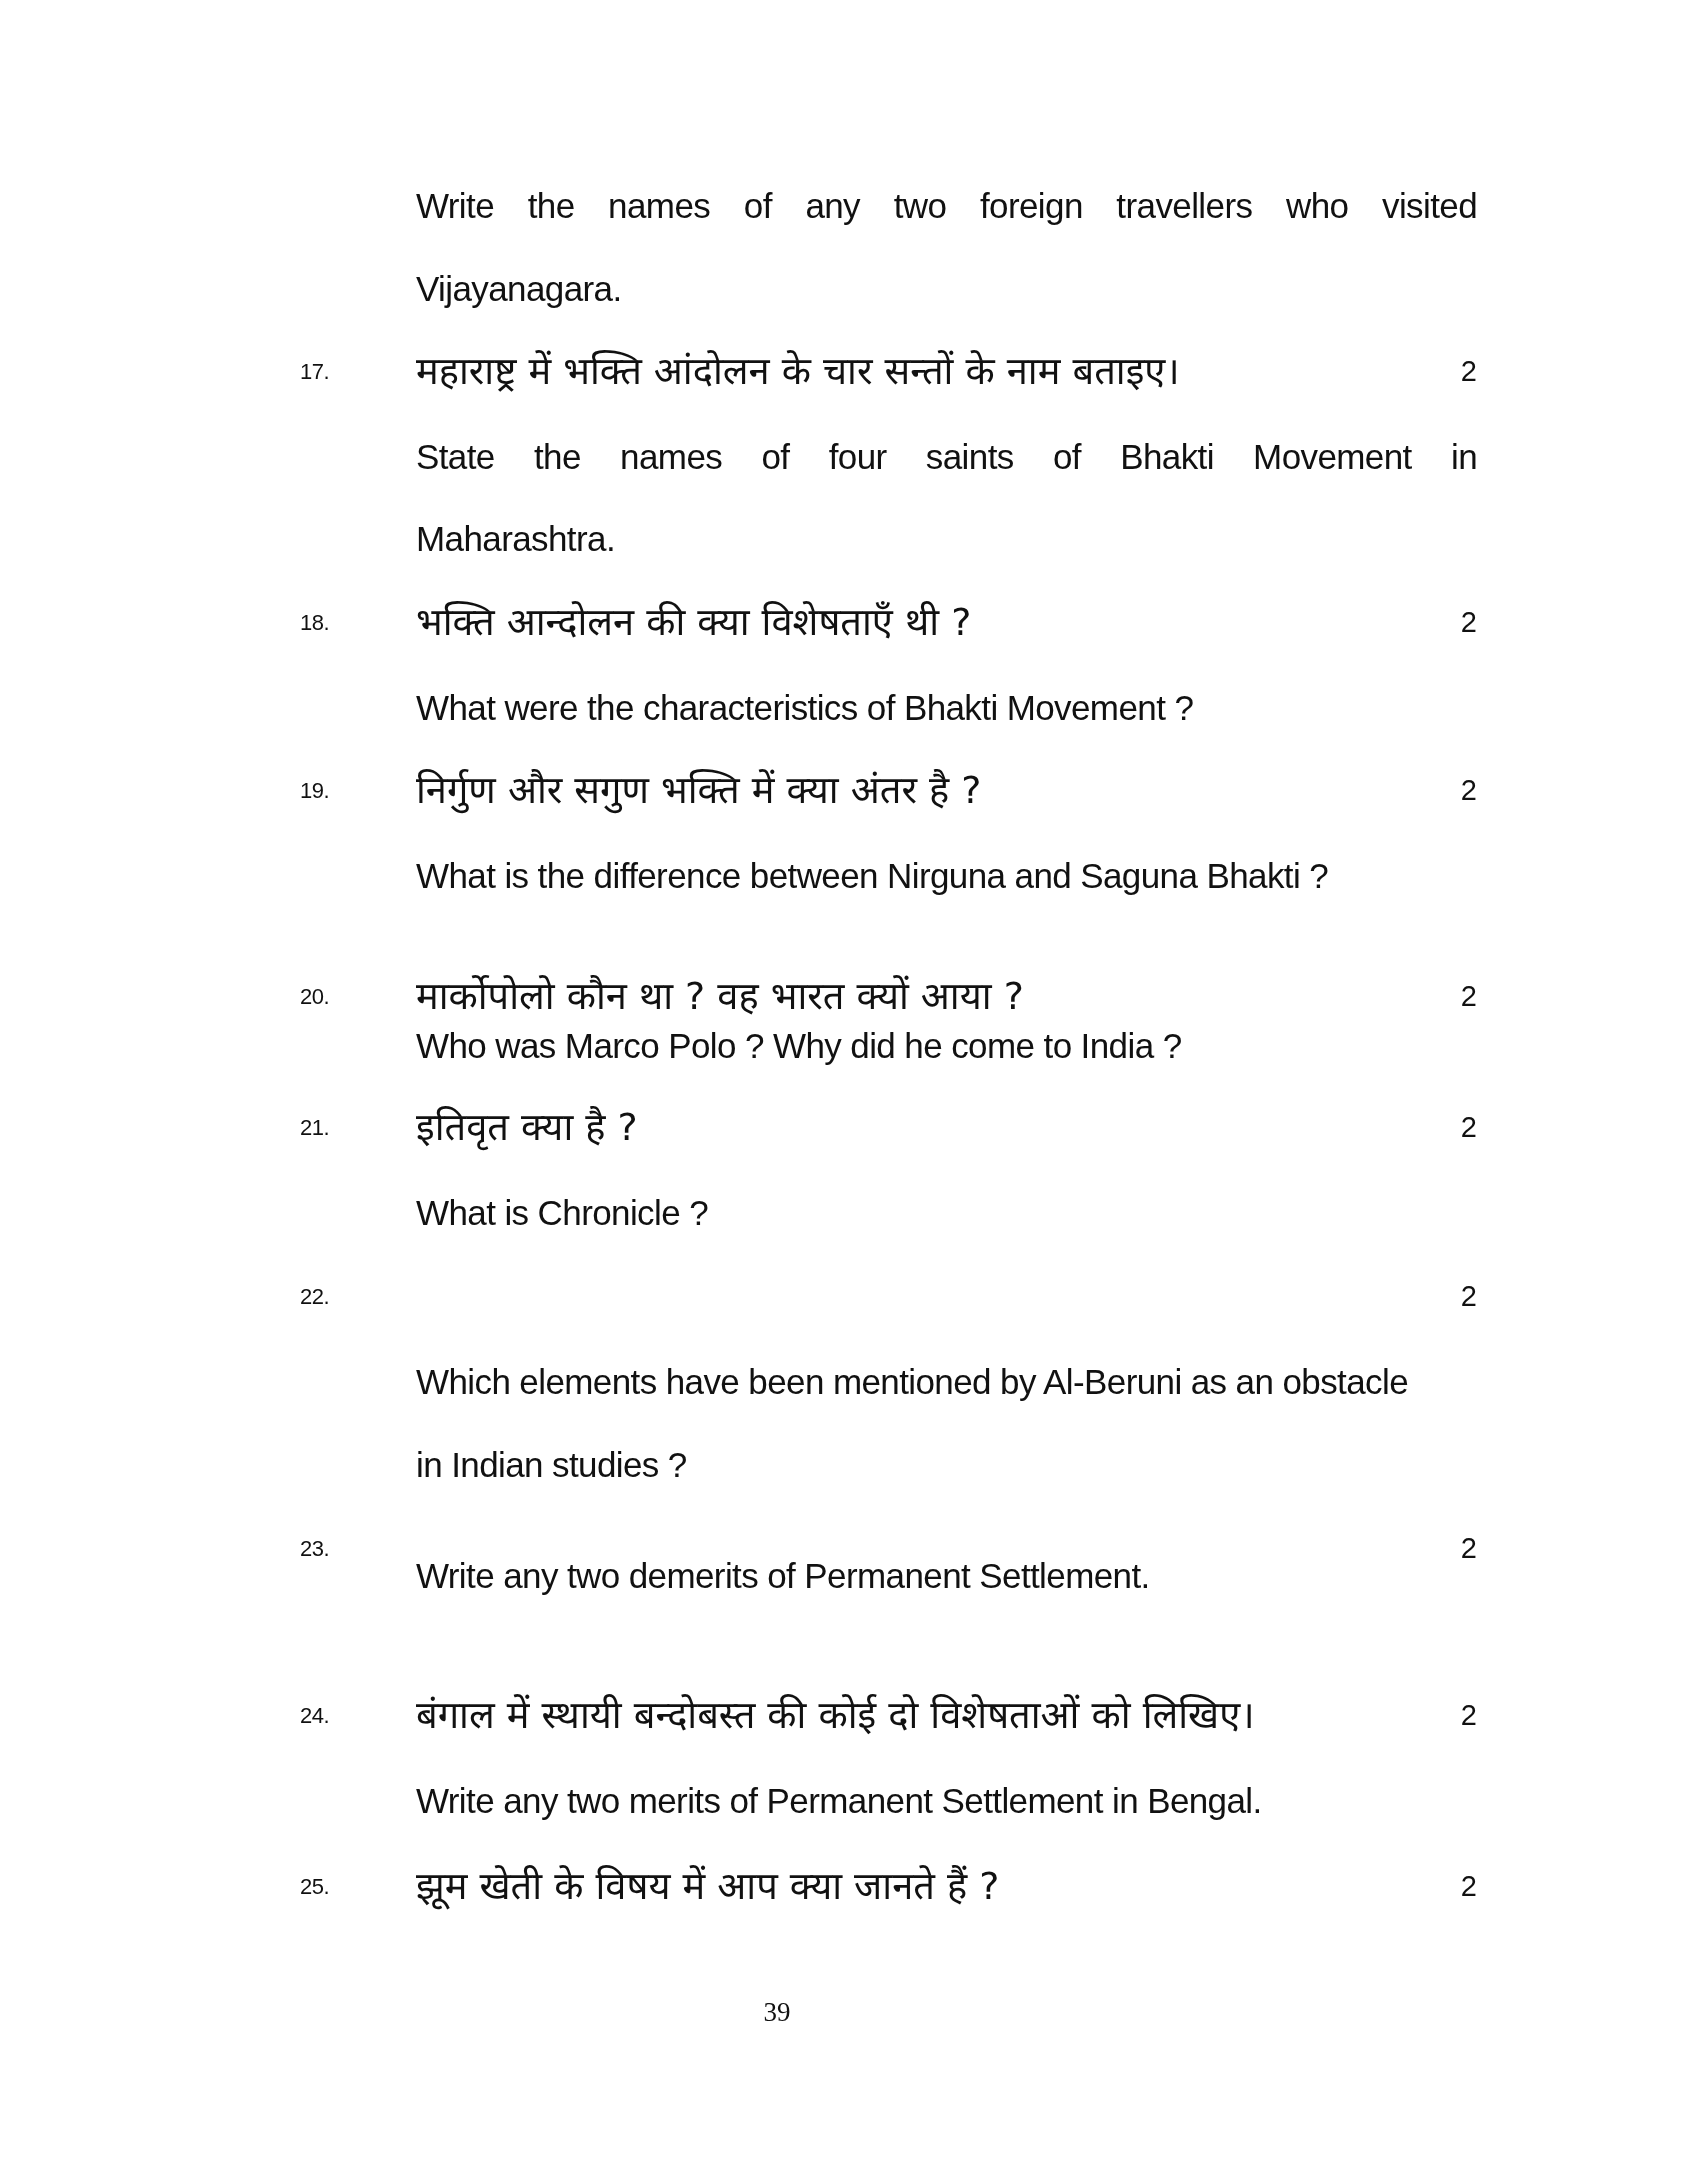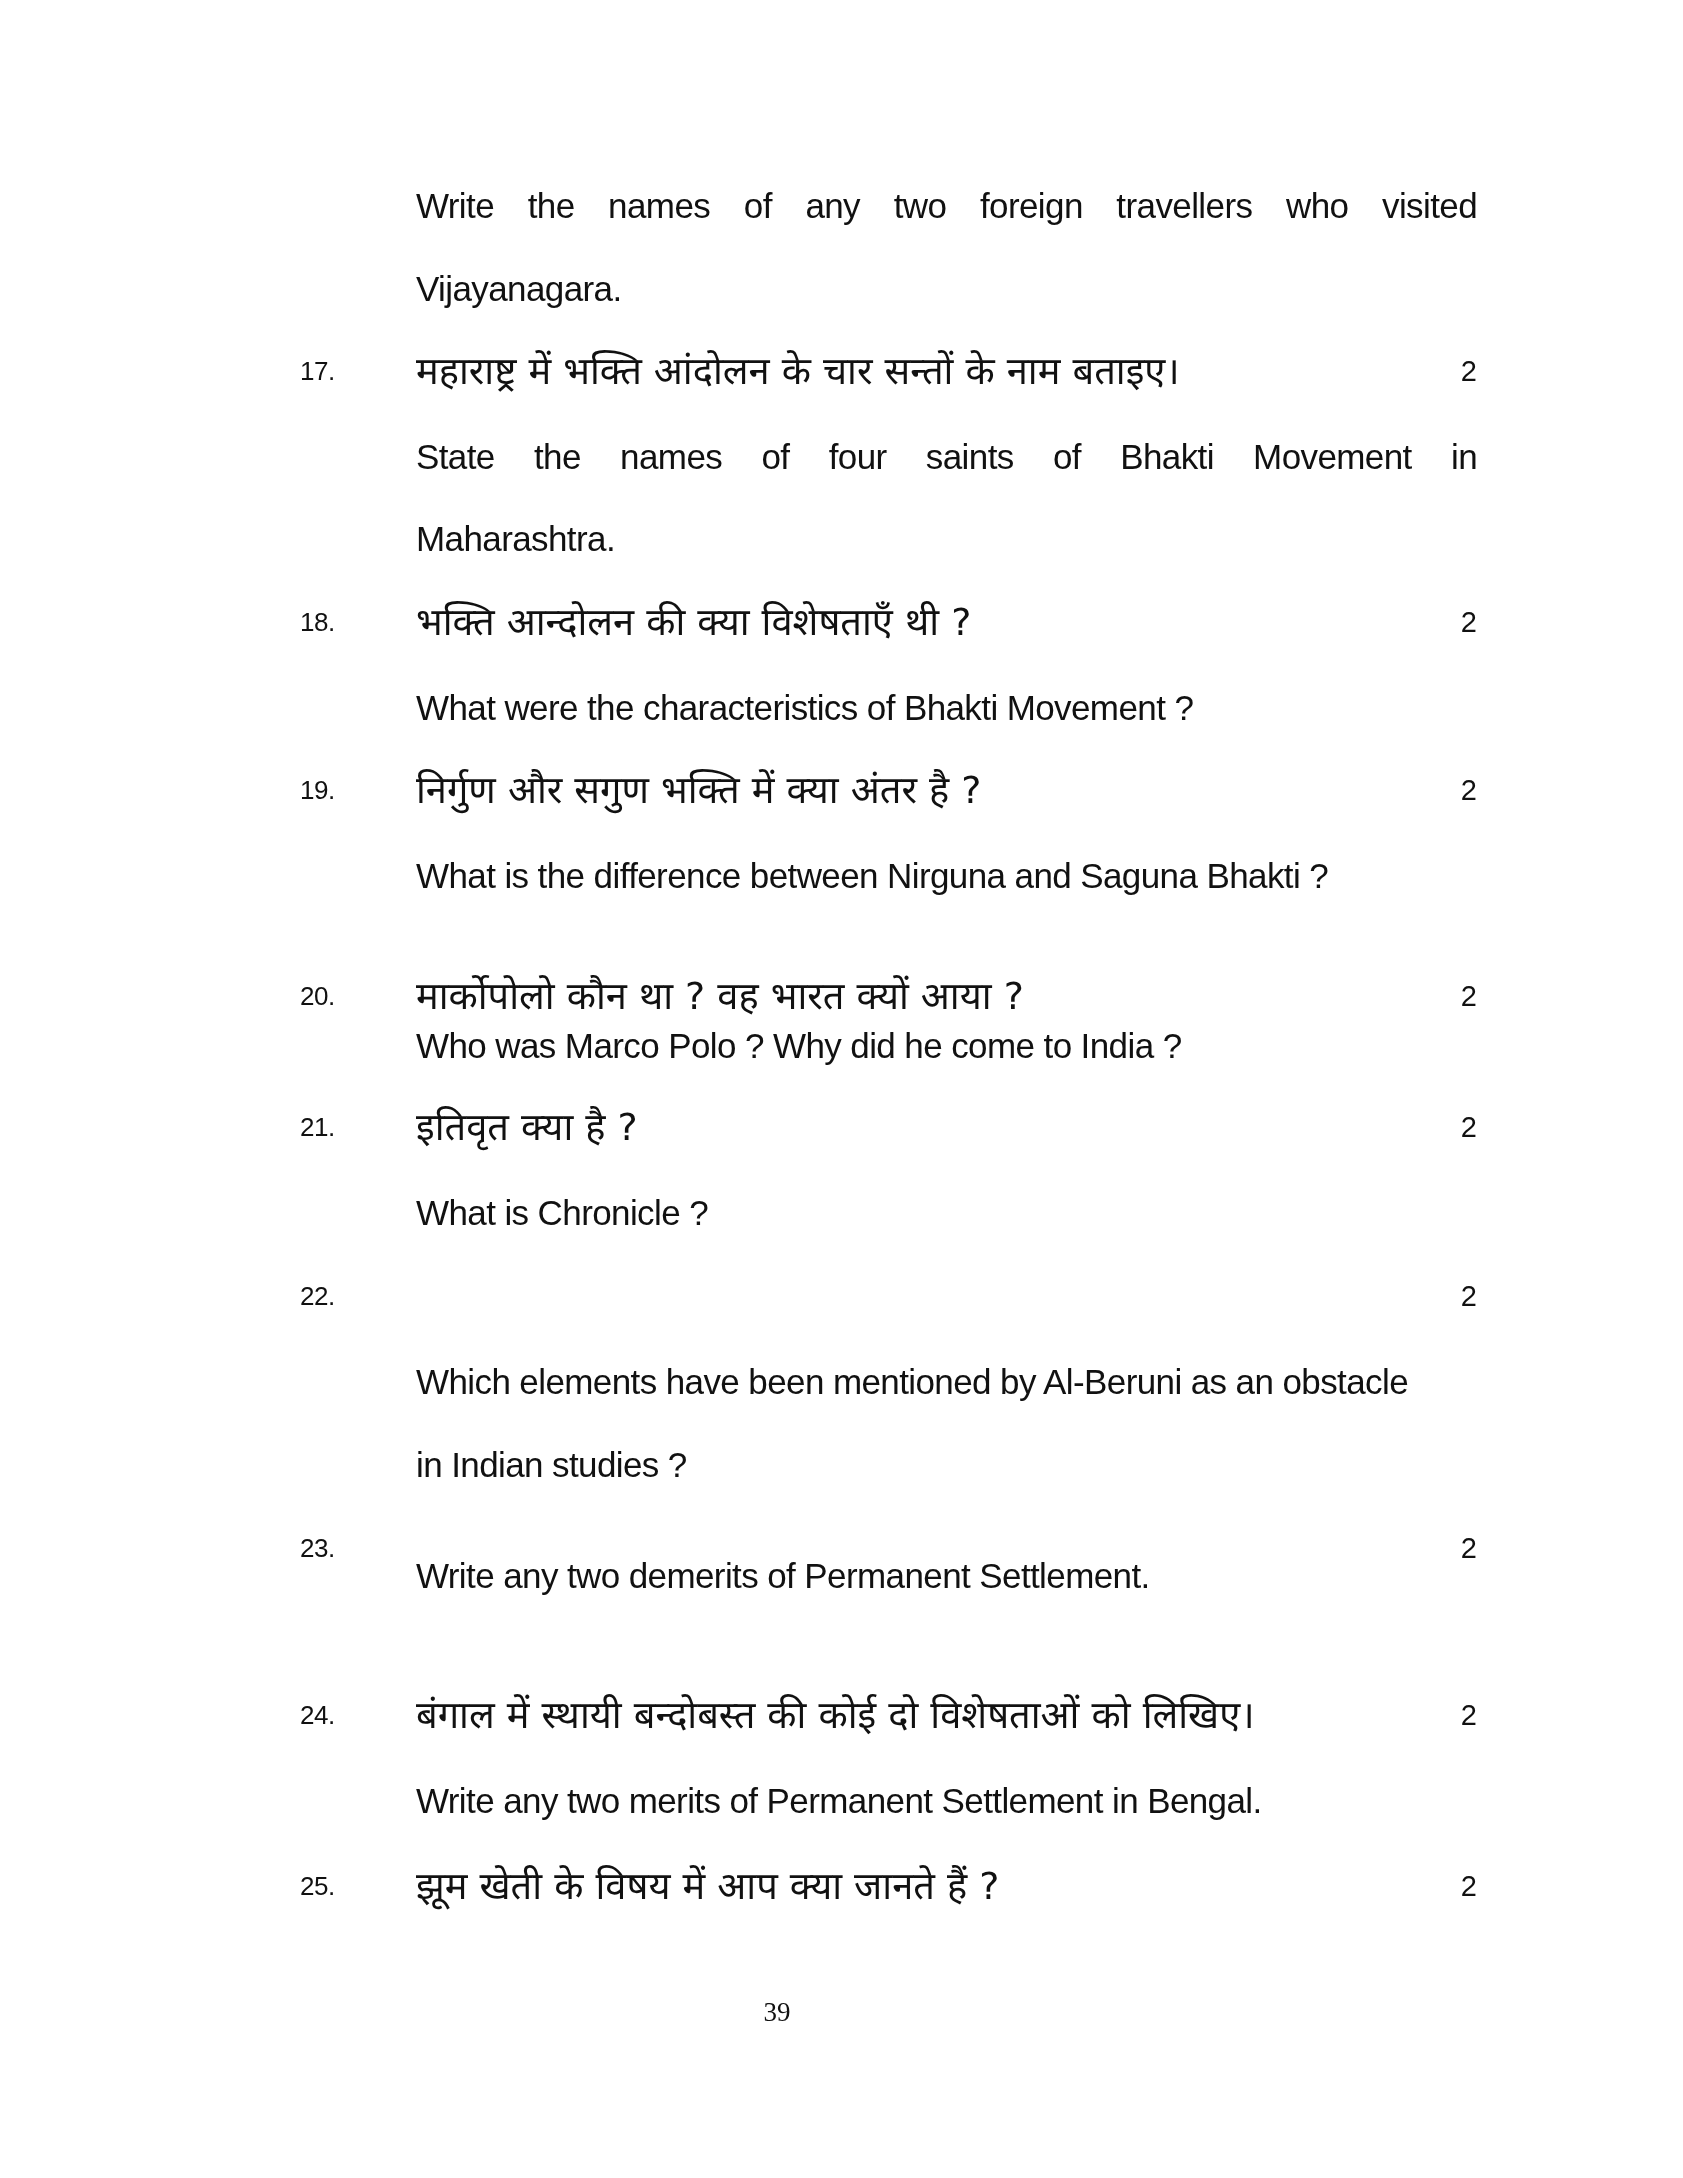--- a/index.html
+++ b/index.html
@@ -1,20 +1,20 @@
 <!DOCTYPE html>
 <html><head>
 <meta charset="utf-8">
 <style>
   html, body { margin: 0; padding: 0; background: #ffffff; }
   body { width: 1683px; height: 2178px; position: relative; overflow: hidden;
          font-family: "Liberation Sans", "DejaVu Sans", sans-serif; color: #111111; }
   .line { position: absolute; left: 0; width: 1683px; height: 59px; padding-left: 28px; }
   .qnum { position: absolute; left: 300px; top: 0; line-height: 59px;
-          font-size: 26px; letter-spacing: -0.5px; }
+          font-size: 22px; letter-spacing: -0.5px; }
   .text { position: absolute; left: 416px; top: 0; line-height: 59px;
           font-size: 35px; white-space: nowrap; letter-spacing: -0.6px; }
   .text.hi { font-family: "DejaVu Sans", sans-serif; font-size: 38px; letter-spacing: 0; }
   .text.just { width: 1061px; text-align: justify; text-align-last: justify; }
   .marks { position: absolute; left: 1453px; top: 0; line-height: 59px;
            font-size: 29px; width: 24px; text-align: right; }
   .pagenum { position: absolute; left: 0; width: 1554px; top: 1992px; line-height: 40px;
              text-align: center; font-family: "Liberation Serif", serif; font-size: 27px; }
 </style>
 </head>

